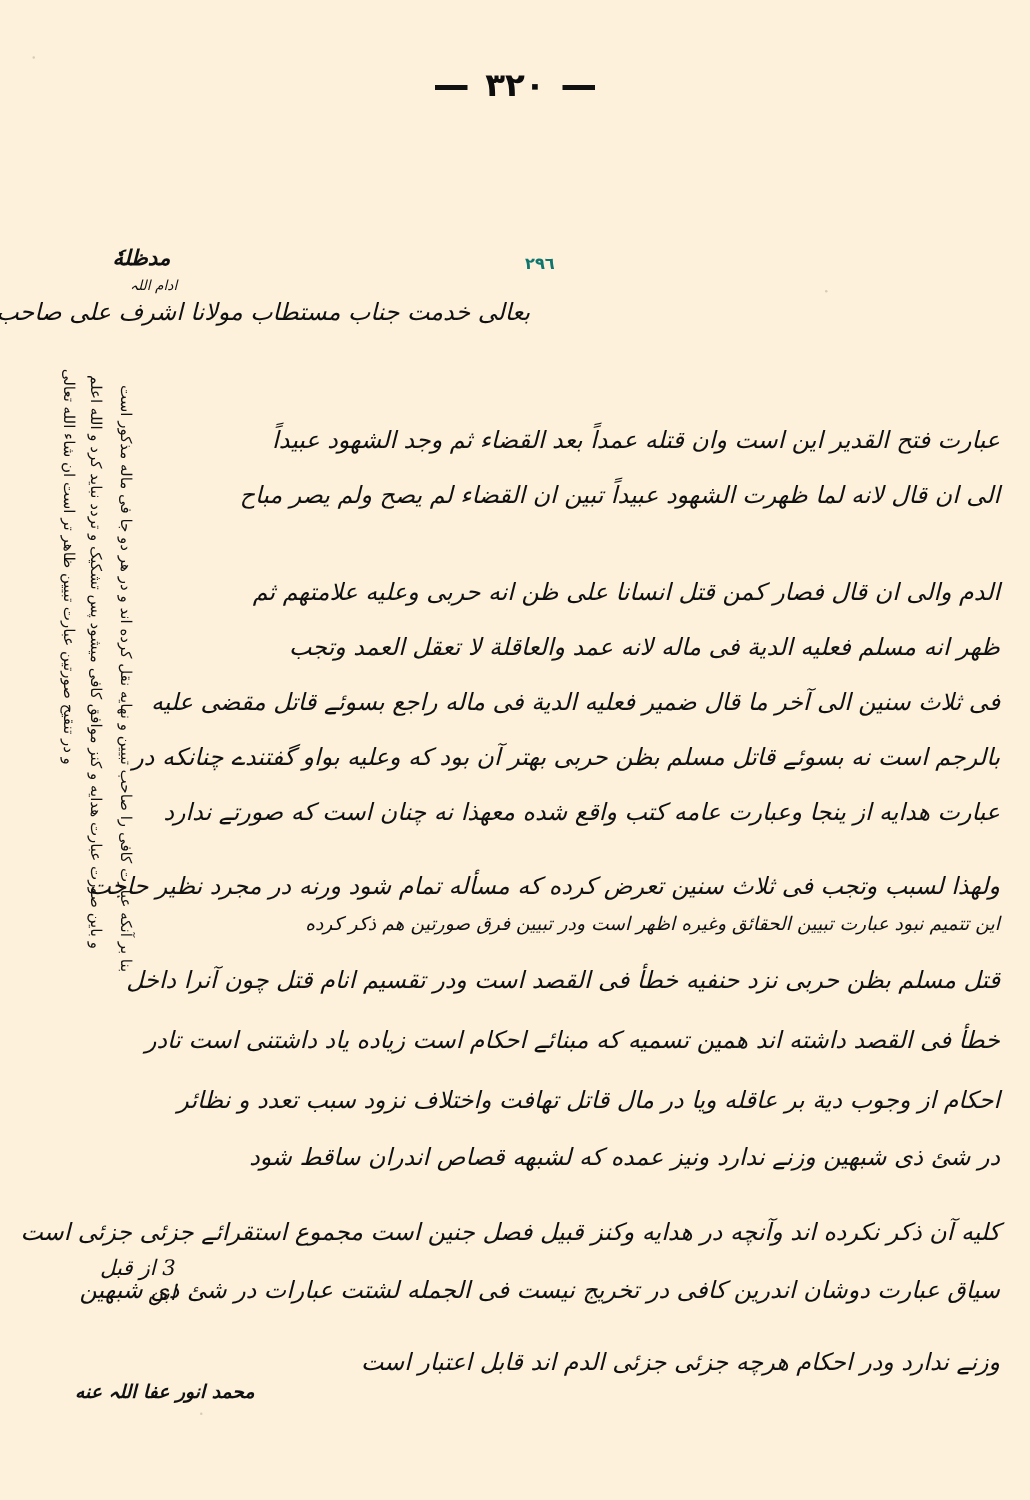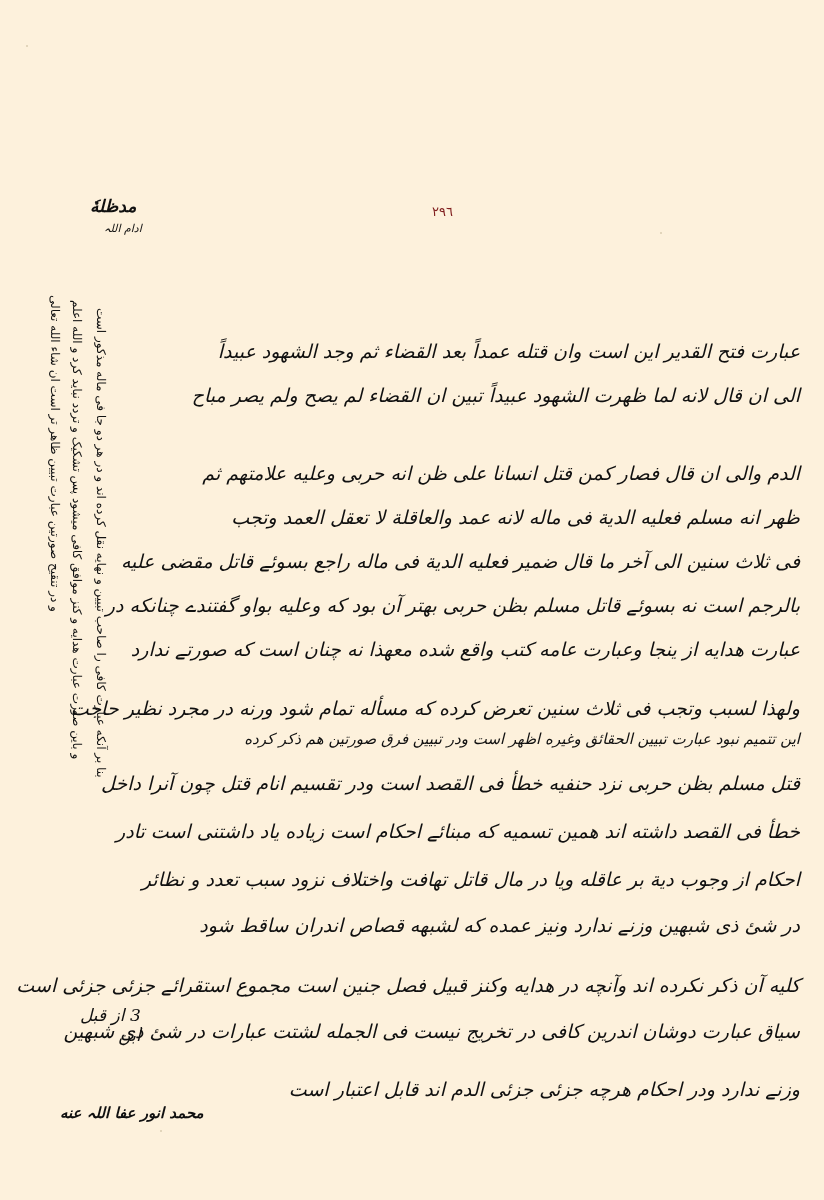--- a/index.html
+++ b/index.html
@@ -36,24 +36,24 @@
       display: inline-block;
       width: 26px;
       height: 4px;
       background: #111;
       vertical-align: middle;
       margin: 0 14px;
     }
     .letter-number {
       position: absolute;
       top: 204px;
-      left: 432px;
+      left: 420px;
       font-size: 13px;
-      font-weight: normal;
-      color: #7f1d1d;
+      font-weight: bold;
+      color: #0f766e;
       direction: rtl;
     }
     .hw {
       font-family: "DejaVu Serif", serif;
       direction: rtl;
       unicode-bidi: embed;
       white-space: nowrap;
       color: #101010;
       font-style: italic;
     }
@@ -122,25 +122,29 @@
       height: 2px;
       background: #d9cbb1;
       border-radius: 50%;
     }
   </style>
 </head>
 <body>
 
 <div class="page">
 
+  <div class="page-number">
+    <span class="dash"></span><span>٣٢٠</span><span class="dash"></span>
+  </div>
 
   <div class="letter-number">٢٩٦</div>
 
   <div class="hw honorific-top">مدظلهٗ</div>
   <div class="hw honorific-small">ادام اللہ</div>
+  <div class="hw salutation">بعالی خدمت جناب مستطاب مولانا اشرف علی صاحب</div>
 
   <div class="body-lines">
     <div class="hw body-line" style="top:0px;">عبارت فتح القدیر این است  وان قتله عمداً بعد القضاء ثم وجد الشهود عبیداً</div>
     <div class="hw body-line" style="top:44px;">الی ان قال لانه لما ظهرت الشهود عبیداً  تبین ان القضاء لم یصح ولم یصر مباح</div>
     <div class="hw body-line" style="top:122px;">الدم والی ان قال فصار کمن قتل انسانا علی ظن انه حربی وعلیه علامتهم ثم</div>
     <div class="hw body-line" style="top:166px;">ظهر انه مسلم فعلیه الدیة فی ماله لانه عمد والعاقلة لا تعقل العمد وتجب</div>
     <div class="hw body-line" style="top:210px;text-align:right;">فی ثلاث سنین الی آخر ما قال ضمیر فعلیه الدیة فی ماله راجع بسوئے قاتل مقضی علیه</div>
     <div class="hw body-line" style="top:254px;">بالرجم است نه بسوئے قاتل مسلم بظن حربی بهتر آن بود که وعلیه بواو گفتندے چنانکه در</div>
     <div class="hw body-line" style="top:298px;">عبارت هدایه از ینجا وعبارت عامه کتب واقع شده   معهذا نه چنان است که صورتے ندارد</div>
     <div class="hw body-line" style="top:345px;margin-top:12px;">ولهذا لسبب وتجب فی ثلاث سنین تعرض کرده که مسأله تمام شود ورنه در مجرد نظیر حاجت</div>

